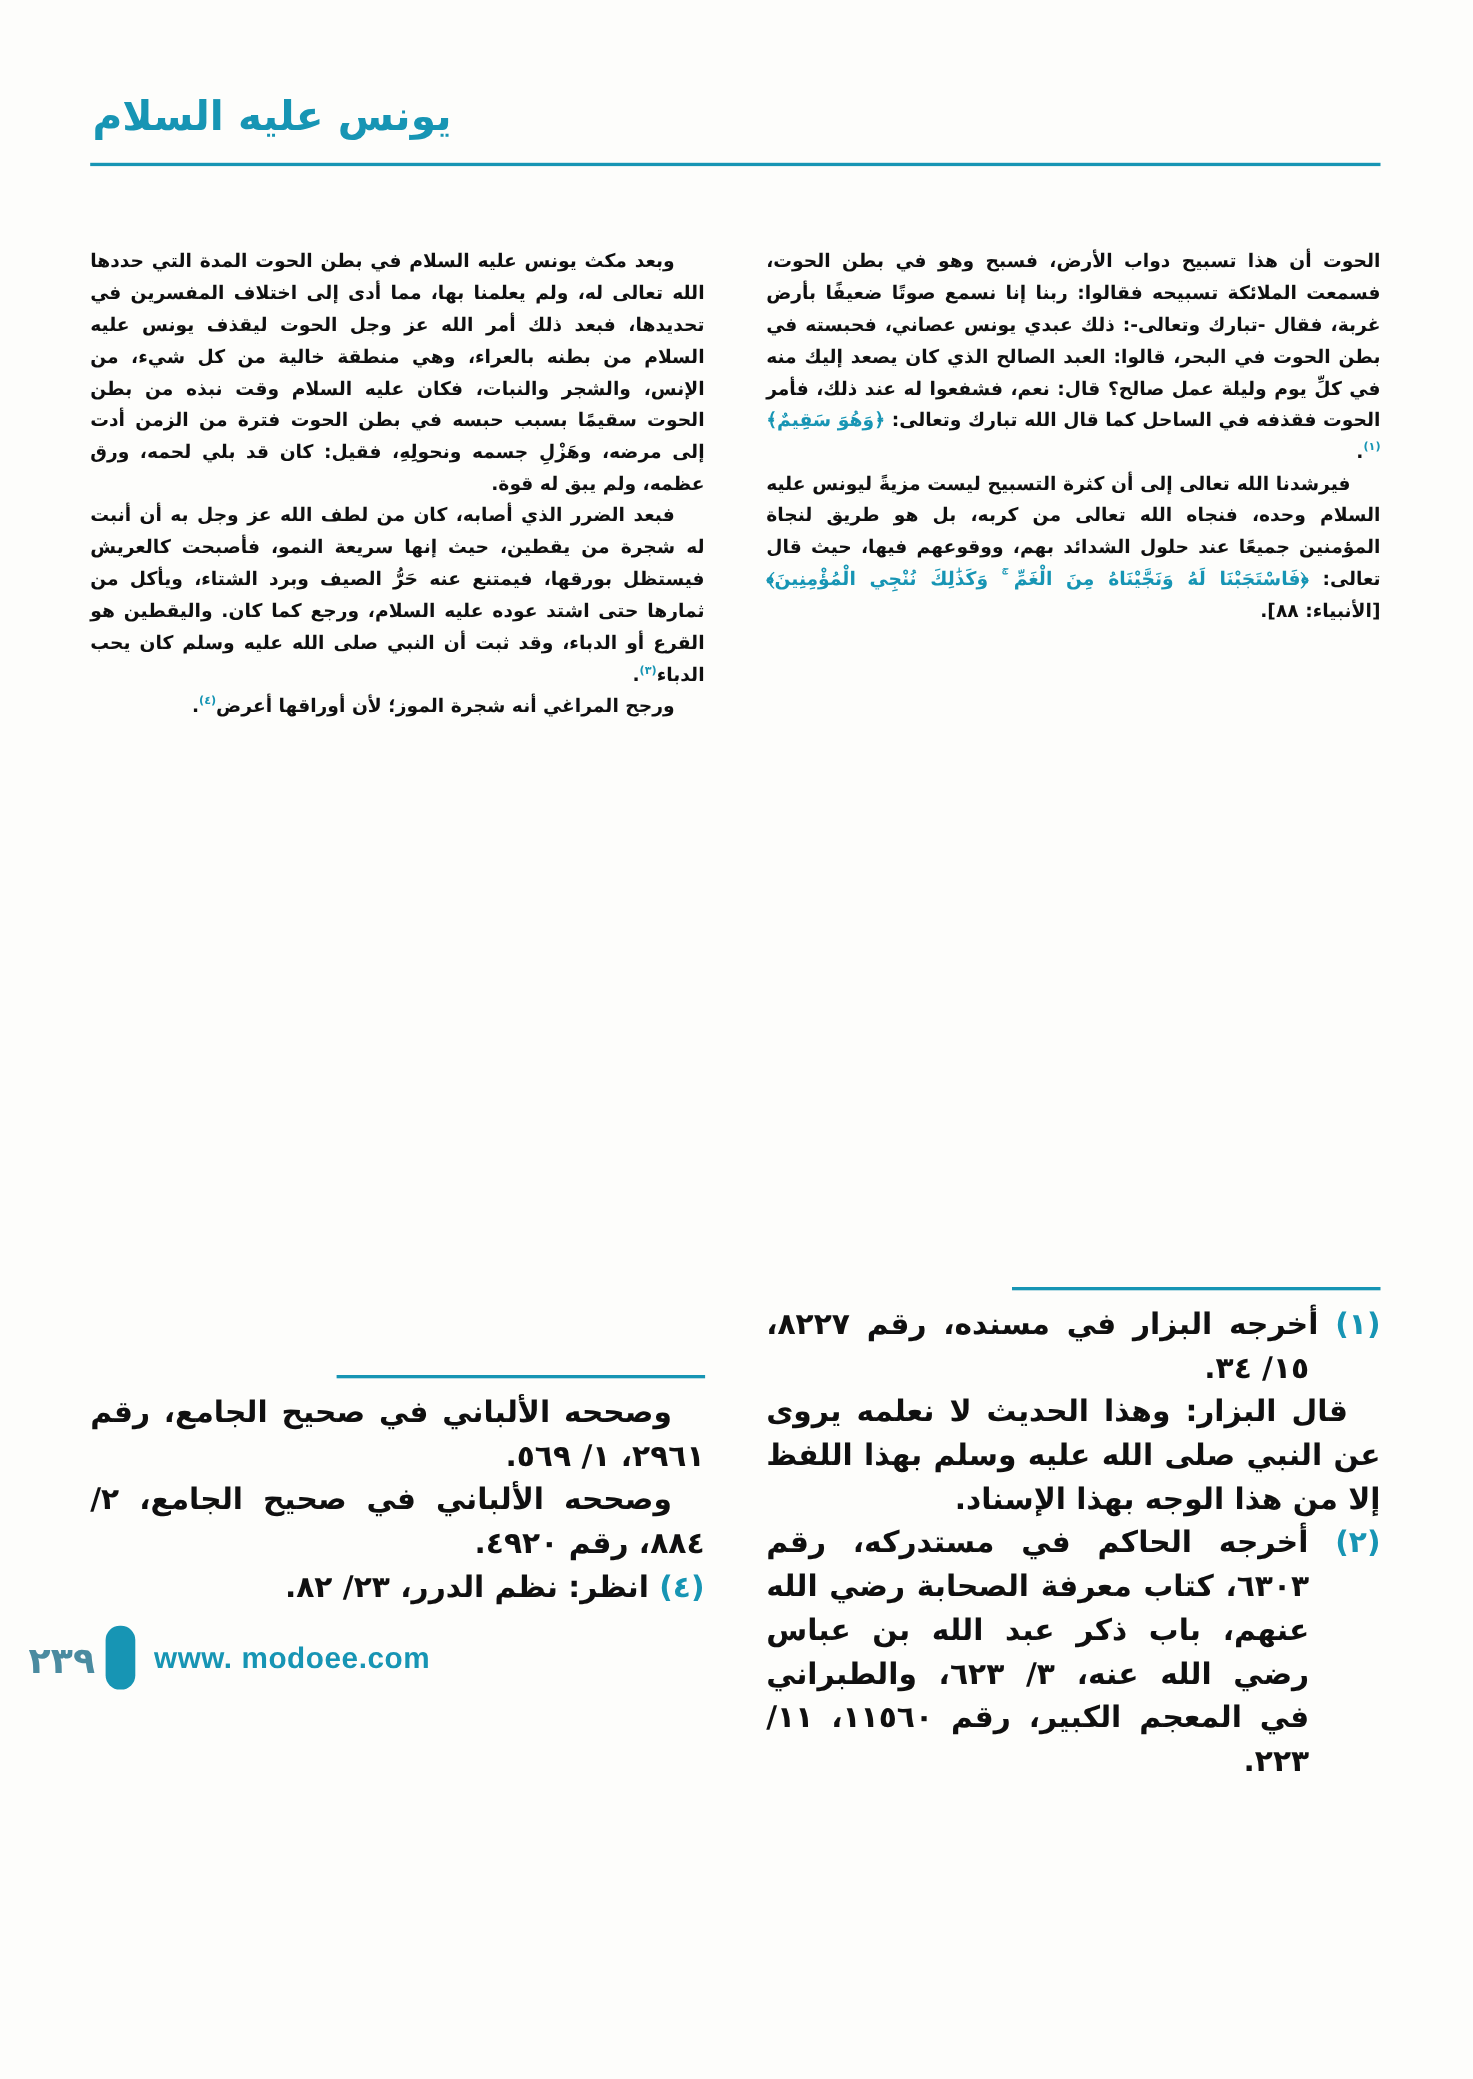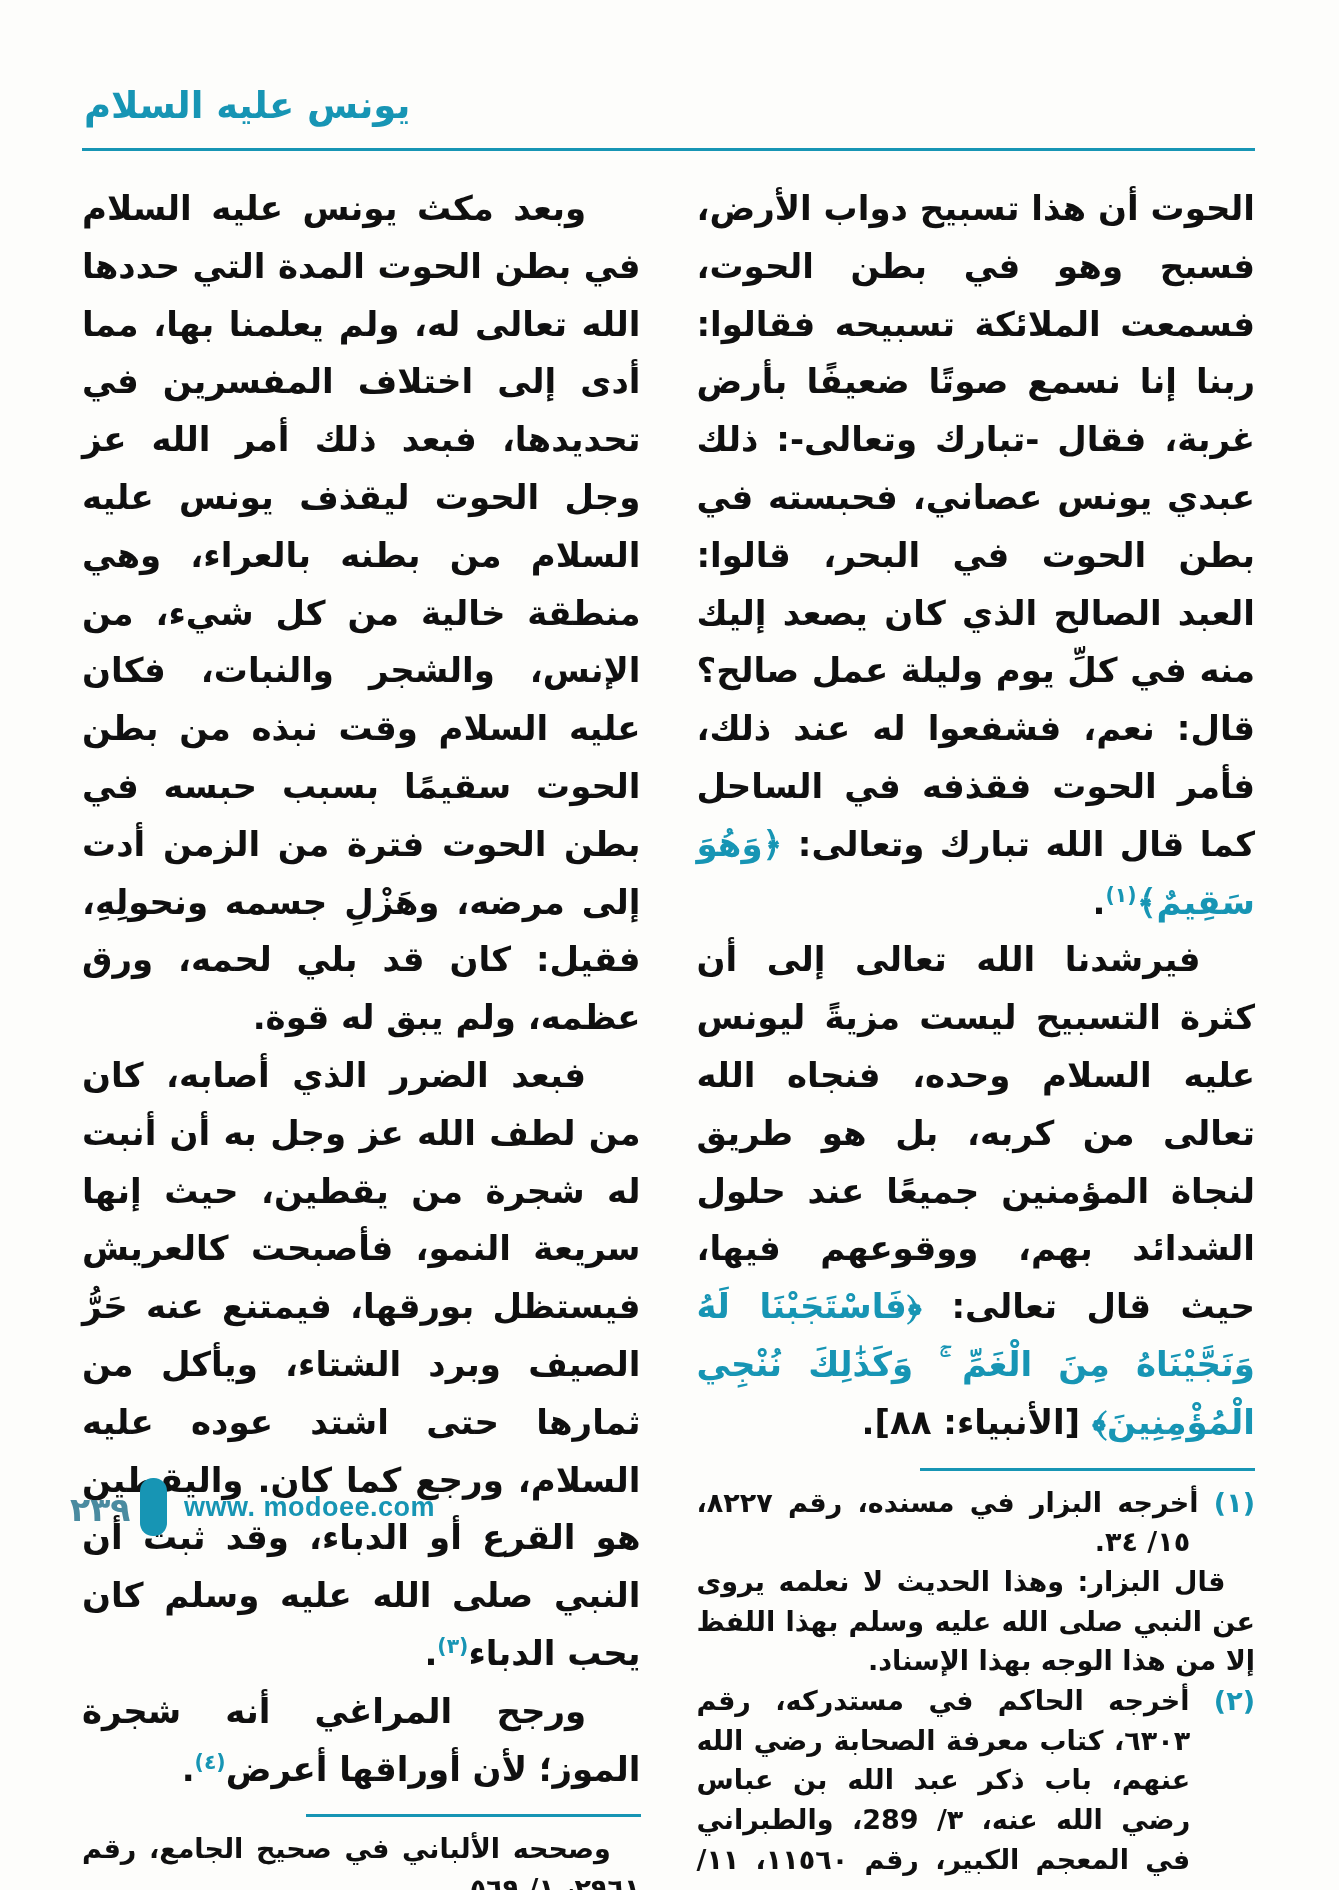--- a/index.html
+++ b/index.html
@@ -31,22 +31,23 @@
   }
 
   
   .columns{
     position:absolute; top:180px; right:84px; left:82px;
     display:flex; gap:56px; align-items:flex-start;
   }
   .col{ flex:1 1 0; min-width:0; }
 
   .col-body{
-    font-size:34px; font-weight:700; line-height:1.7;
+    font-size:17px; font-weight:700; line-height:1.7;
     text-align:justify;
+    margin-top:44px;
   }
   .col-body p{ margin:0; }
   .col-body p.indent{ text-indent:1.6em; }
   .right-body{ min-height:930px; }
   .left-body{ min-height:1010px; }
 
   .seg-n{ color:#101010; }
   .seg-q{ color:var(--accent); }
   .seg-r{
     color:var(--accent);
@@ -66,21 +67,20 @@
   }
   .footnote{ padding-right:2.4em; text-indent:-2.4em; margin:0; }
   .footnote.cont{ padding-right:0; text-indent:1.1em; }
   .fn-num{ color:var(--accent); font-weight:700; }
 
   
   .page-footer{
     position:absolute; top:1476px; left:0;
     width:520px; height:66px;
     direction:ltr;
-    margin-left:44px;
   }
   .page-num{
     position:absolute; left:26px; top:14px;
     font-size:33px; font-weight:700;
     color:#4a8ba0;
   }
   .footer-pill{
     position:absolute; left:96px; top:2px;
     width:27px; height:58px;
     background:var(--accent);
@@ -107,21 +107,21 @@
 
     <section class="col">
       <div class="col-body right-body">
           <p><span class="seg-n">الحوت أن هذا تسبيح دواب الأرض، فسبح وهو في بطن الحوت، فسمعت الملائكة تسبيحه فقالوا: ربنا إنا نسمع صوتًا ضعيفًا بأرض غربة، فقال -تبارك وتعالى-: ذلك عبدي يونس عصاني، فحبسته في بطن الحوت في البحر، قالوا: العبد الصالح الذي كان يصعد إليك منه في كلِّ يوم وليلة عمل صالح؟ قال: نعم، فشفعوا له عند ذلك، فأمر الحوت فقذفه في الساحل كما قال الله تبارك وتعالى: </span><span class="seg-q">﴿وَهُوَ سَقِيمٌ﴾</span><span class="seg-r">(١)</span><span class="seg-n">.</span></p>
           <p class="indent"><span class="seg-n">فيرشدنا الله تعالى إلى أن كثرة التسبيح ليست مزيةً ليونس عليه السلام وحده، فنجاه الله تعالى من كربه، بل هو طريق لنجاة المؤمنين جميعًا عند حلول الشدائد بهم، ووقوعهم فيها، حيث قال تعالى: </span><span class="seg-q">﴿فَاسْتَجَبْنَا لَهُ وَنَجَّيْنَاهُ مِنَ الْغَمِّ ۚ وَكَذَٰلِكَ نُنْجِي الْمُؤْمِنِينَ﴾</span><span class="seg-n"> [الأنبياء: ٨٨].</span></p>
         </div>
       <div class="fn-sep"></div>
       <div class="fn-block">
           <div class="footnote"><span class="fn-num">(١) </span><span>أخرجه البزار في مسنده، رقم ٨٢٢٧، ١٥/ ٣٤.</span></div>
           <div class="footnote cont"><span>قال البزار: وهذا الحديث لا نعلمه يروى عن النبي صلى الله عليه وسلم بهذا اللفظ إلا من هذا الوجه بهذا الإسناد.</span></div>
-          <div class="footnote"><span class="fn-num">(٢) </span><span>أخرجه الحاكم في مستدركه، رقم ٦٣٠٣، كتاب معرفة الصحابة رضي الله عنهم، باب ذكر عبد الله بن عباس رضي الله عنه، ٣/ 289، والطبراني في المعجم الكبير، رقم ١١٥٦٠، ١١/ ٢٢٣.</span></div>
+          <div class="footnote"><span class="fn-num">(٢) </span><span>أخرجه الحاكم في مستدركه، رقم ٦٣٠٣، كتاب معرفة الصحابة رضي الله عنهم، باب ذكر عبد الله بن عباس رضي الله عنه، ٣/ ٦٢٣، والطبراني في المعجم الكبير، رقم ١١٥٦٠، ١١/ ٢٢٣.</span></div>
         </div>
     </section>
 
     <section class="col">
       <div class="col-body left-body">
           <p class="indent"><span class="seg-n">وبعد مكث يونس عليه السلام في بطن الحوت المدة التي حددها الله تعالى له، ولم يعلمنا بها، مما أدى إلى اختلاف المفسرين في تحديدها، فبعد ذلك أمر الله عز وجل الحوت ليقذف يونس عليه السلام من بطنه بالعراء، وهي منطقة خالية من كل شيء، من الإنس، والشجر والنبات، فكان عليه السلام وقت نبذه من بطن الحوت سقيمًا بسبب حبسه في بطن الحوت فترة من الزمن أدت إلى مرضه، وهَزْلِ جسمه ونحولِهِ، فقيل: كان قد بلي لحمه، ورق عظمه، ولم يبق له قوة.</span></p>
           <p class="indent"><span class="seg-n">فبعد الضرر الذي أصابه، كان من لطف الله عز وجل به أن أنبت له شجرة من يقطين، حيث إنها سريعة النمو، فأصبحت كالعريش فيستظل بورقها، فيمتنع عنه حَرُّ الصيف وبرد الشتاء، ويأكل من ثمارها حتى اشتد عوده عليه السلام، ورجع كما كان. واليقطين هو القرع أو الدباء، وقد ثبت أن النبي صلى الله عليه وسلم كان يحب الدباء</span><span class="seg-r">(٣)</span><span class="seg-n">.</span></p>
           <p class="indent"><span class="seg-n">ورجح المراغي أنه شجرة الموز؛ لأن أوراقها أعرض</span><span class="seg-r">(٤)</span><span class="seg-n">.</span></p>
         </div>
       <div class="fn-sep"></div>

